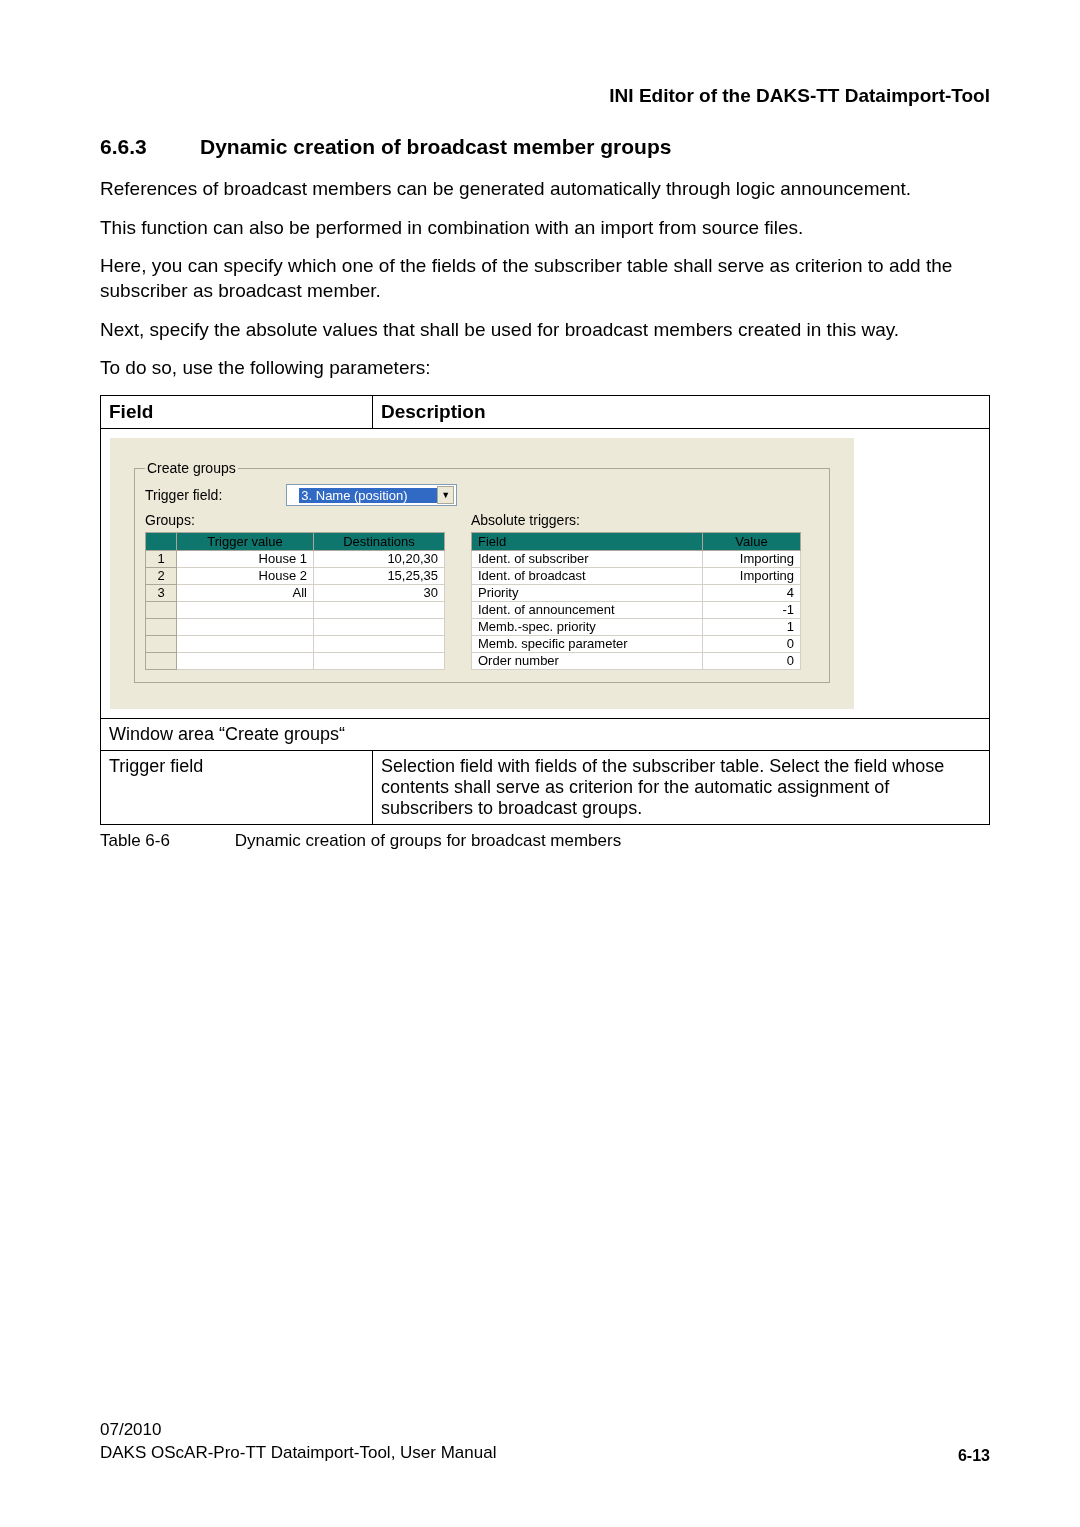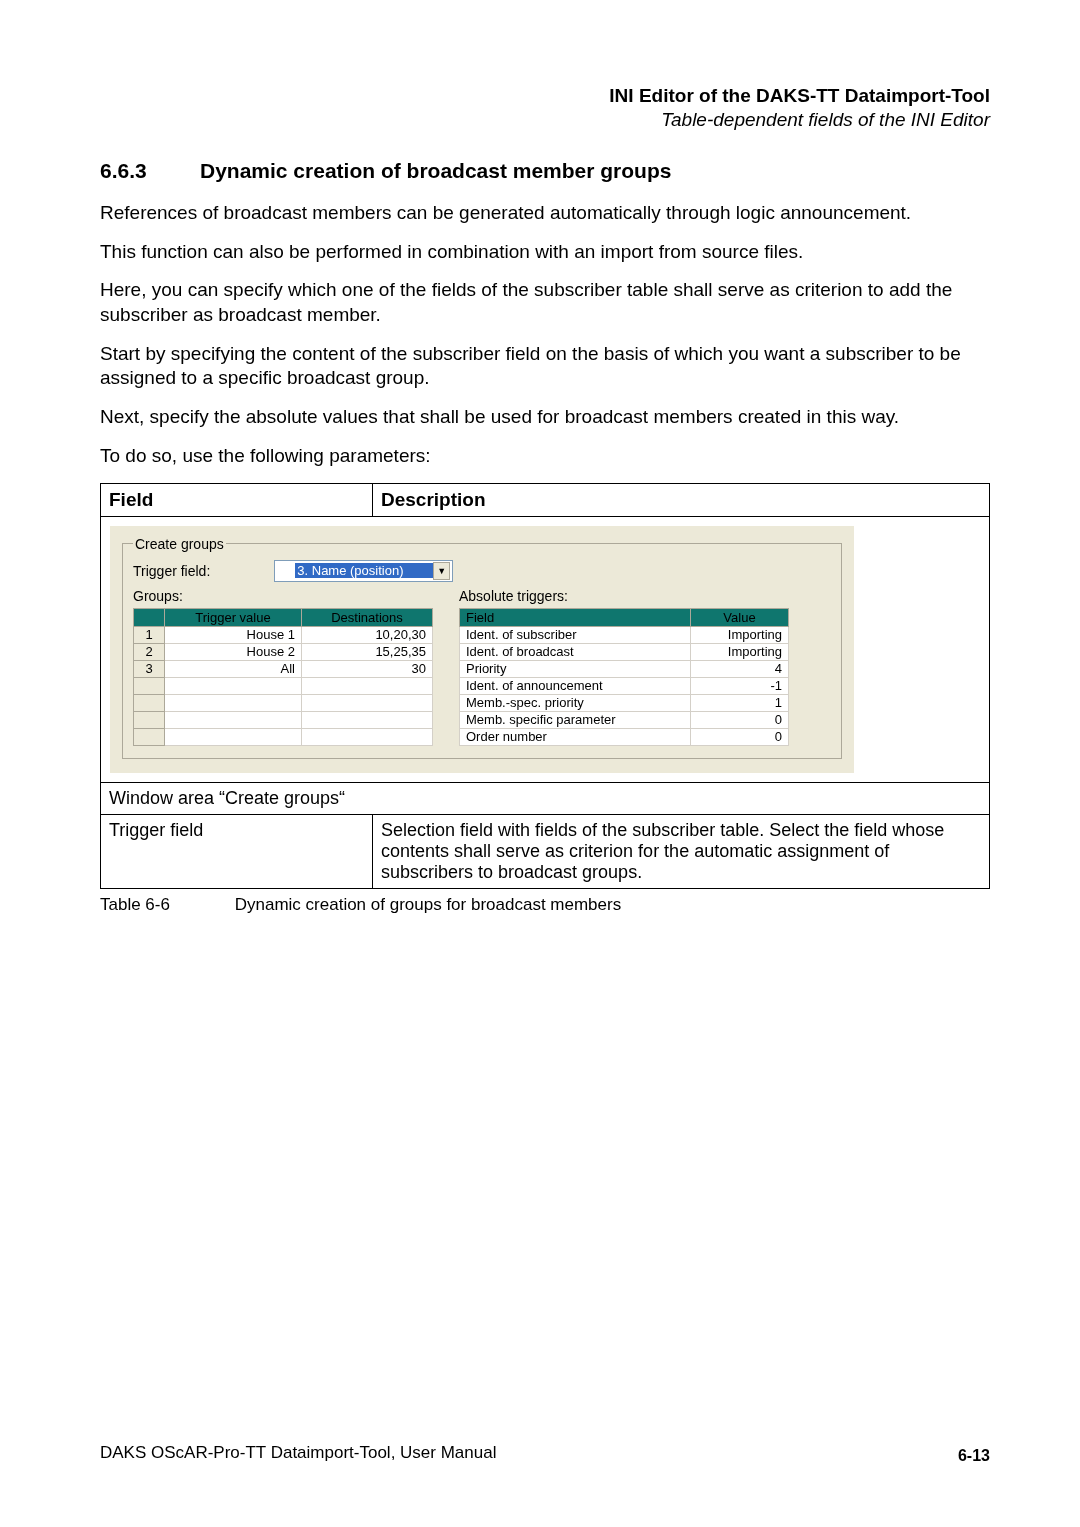--- a/index.html
+++ b/index.html
@@ -69,34 +69,34 @@
     font-size: 14px;
     color: #000;
     background: #ece9d8;
     padding: 10px 12px 14px 12px;
     border: 1px solid #fff;
     position: relative;
     width: 720px;
   }
   .win-group fieldset {
     border: 1px solid #aca899;
-    margin: 0;
+    margin: 12px;
     padding: 8px 10px 12px 10px;
   }
   .win-row { display: flex; align-items: center; gap: 18px; margin-bottom: 6px; }
   .win-label { font-size: 14px; }
   .win-select {
     display: inline-flex;
     align-items: center;
     justify-content: space-between;
     border: 1px solid #7f9db9;
     background: #fff;
     height: 20px;
     width: 155px;
-    padding: 0 2px 0 20px;
+    padding: 0 2px 0 12px;
     font-size: 13px;
   }
   .win-select .sel-text {
     background: #316ac5;
     color: #fff;
     padding: 0 2px;
     flex: 1;
   }
   .win-select .sel-btn {
     width: 15px;
@@ -158,31 +158,29 @@
   }
   .footer-left { line-height: 1.35; }
   .footer-right { font-weight: bold; font-size: 16px; }
 </style>
 </head>
 <body>
 
 <div class="page">
   <div class="header-right">
     <div class="header-title">INI Editor of the DAKS-TT Dataimport-Tool</div>
-    <div class="header-sub">Table-dependent fields of the INI Editor</div>
   </div>
 
   <div class="section-heading">
     <span class="section-num">6.6.3</span><span>Dynamic creation of broadcast member groups</span>
   </div>
 
   <p class="body-p">References of broadcast members can be generated automatically through logic announcement.</p>
   <p class="body-p">This function can also be performed in combination with an import from source files.</p>
   <p class="body-p">Here, you can specify which one of the fields of the subscriber table shall serve as criterion to add the subscriber as broadcast member.</p>
-  <p class="body-p">Start by specifying the content of the subscriber field on the basis of which you want a subscriber to be assigned to a specific broadcast group.</p>
   <p class="body-p">Next, specify the absolute values that shall be used for broadcast members created in this way.</p>
   <p class="body-p">To do so, use the following parameters:</p>
 
   <table class="param-table">
     <tbody>
         <tr>
       <th class="th-field">Field</th>
       <th>Description</th>
     </tr>
     <tr>
@@ -302,16 +300,17 @@
     </table>
 
   <div class="caption-row">
     <span class="cap-label">Table 6-6</span>
     <span>Dynamic creation of groups for broadcast members</span>
   </div>
 </div>
 
 <div class="footer">
   <div class="footer-left">
+    <div>07/2010</div>
     <div>DAKS OScAR-Pro-TT Dataimport-Tool, User Manual</div>
   </div>
   <div class="footer-right">6-13</div>
 </div>
 
 </body></html>

